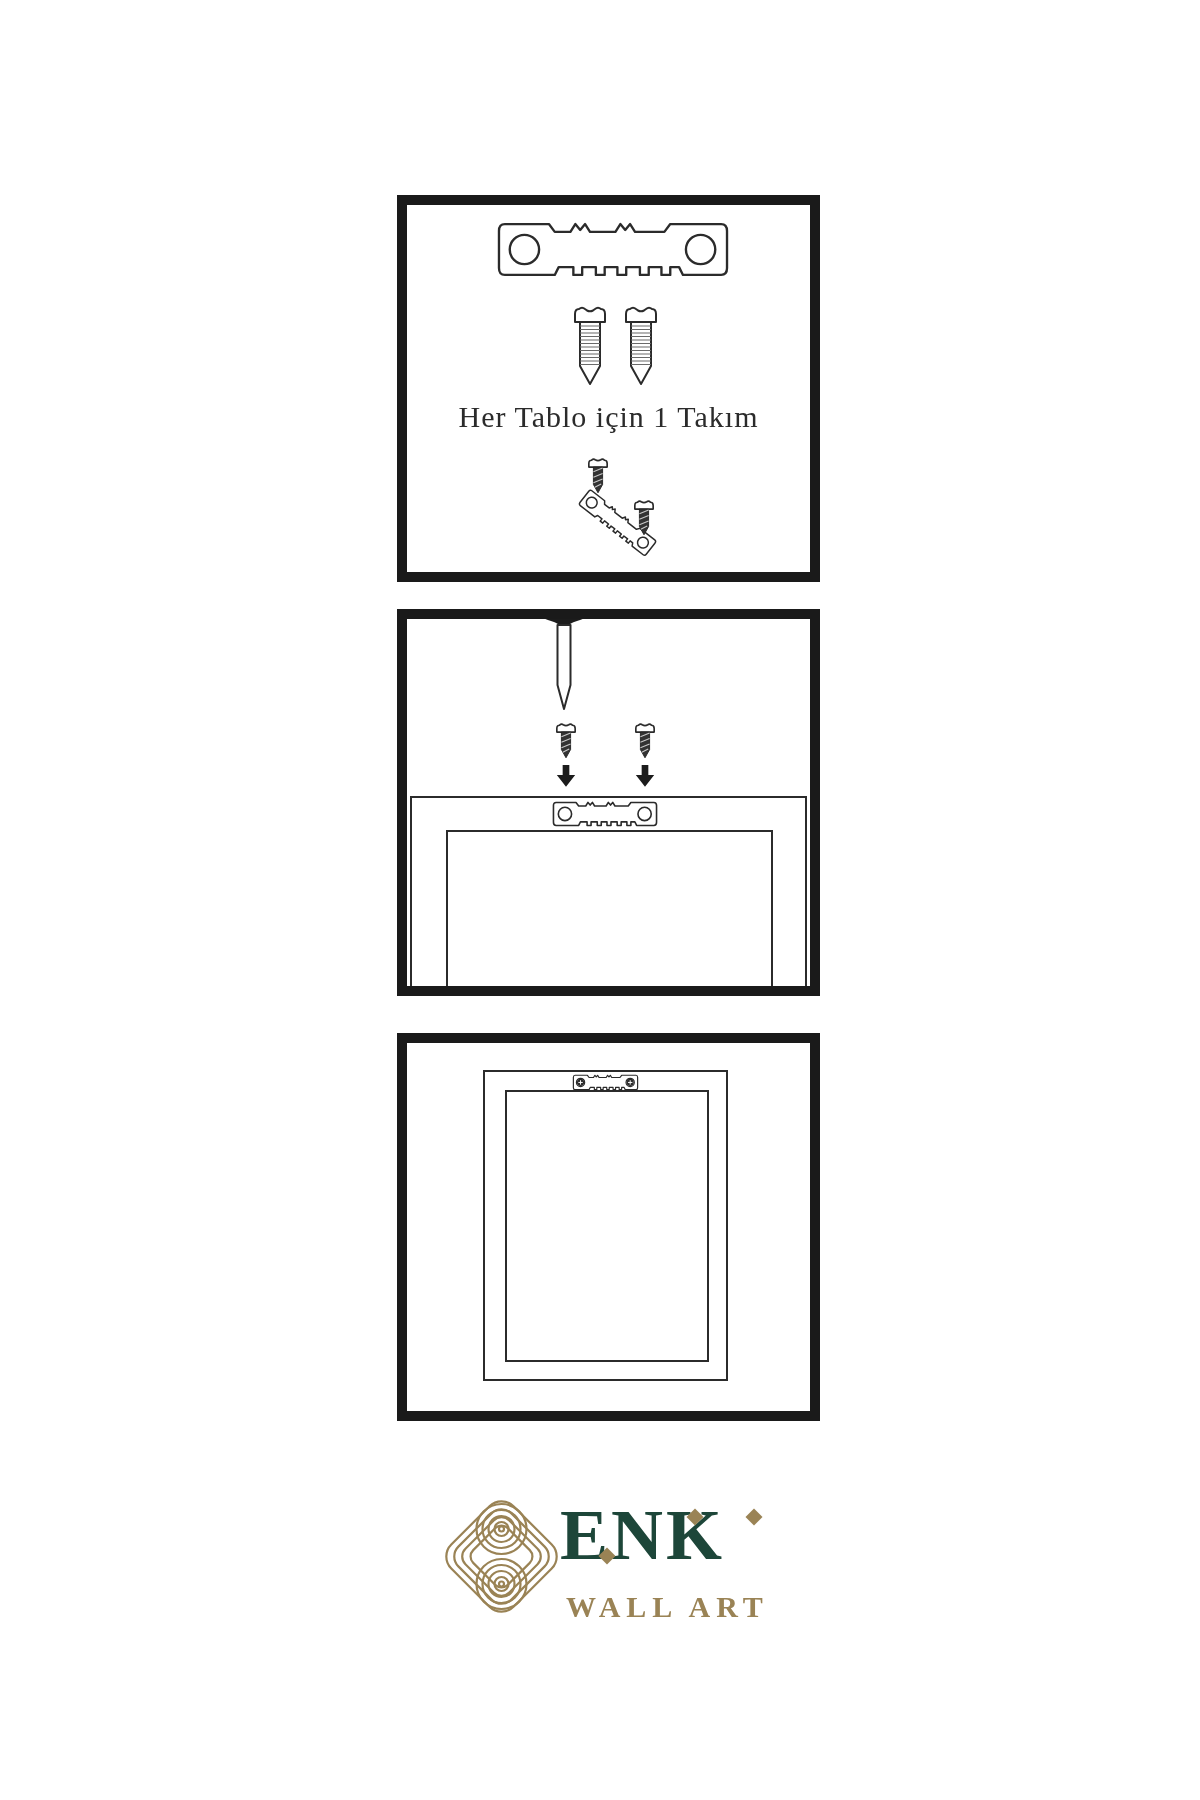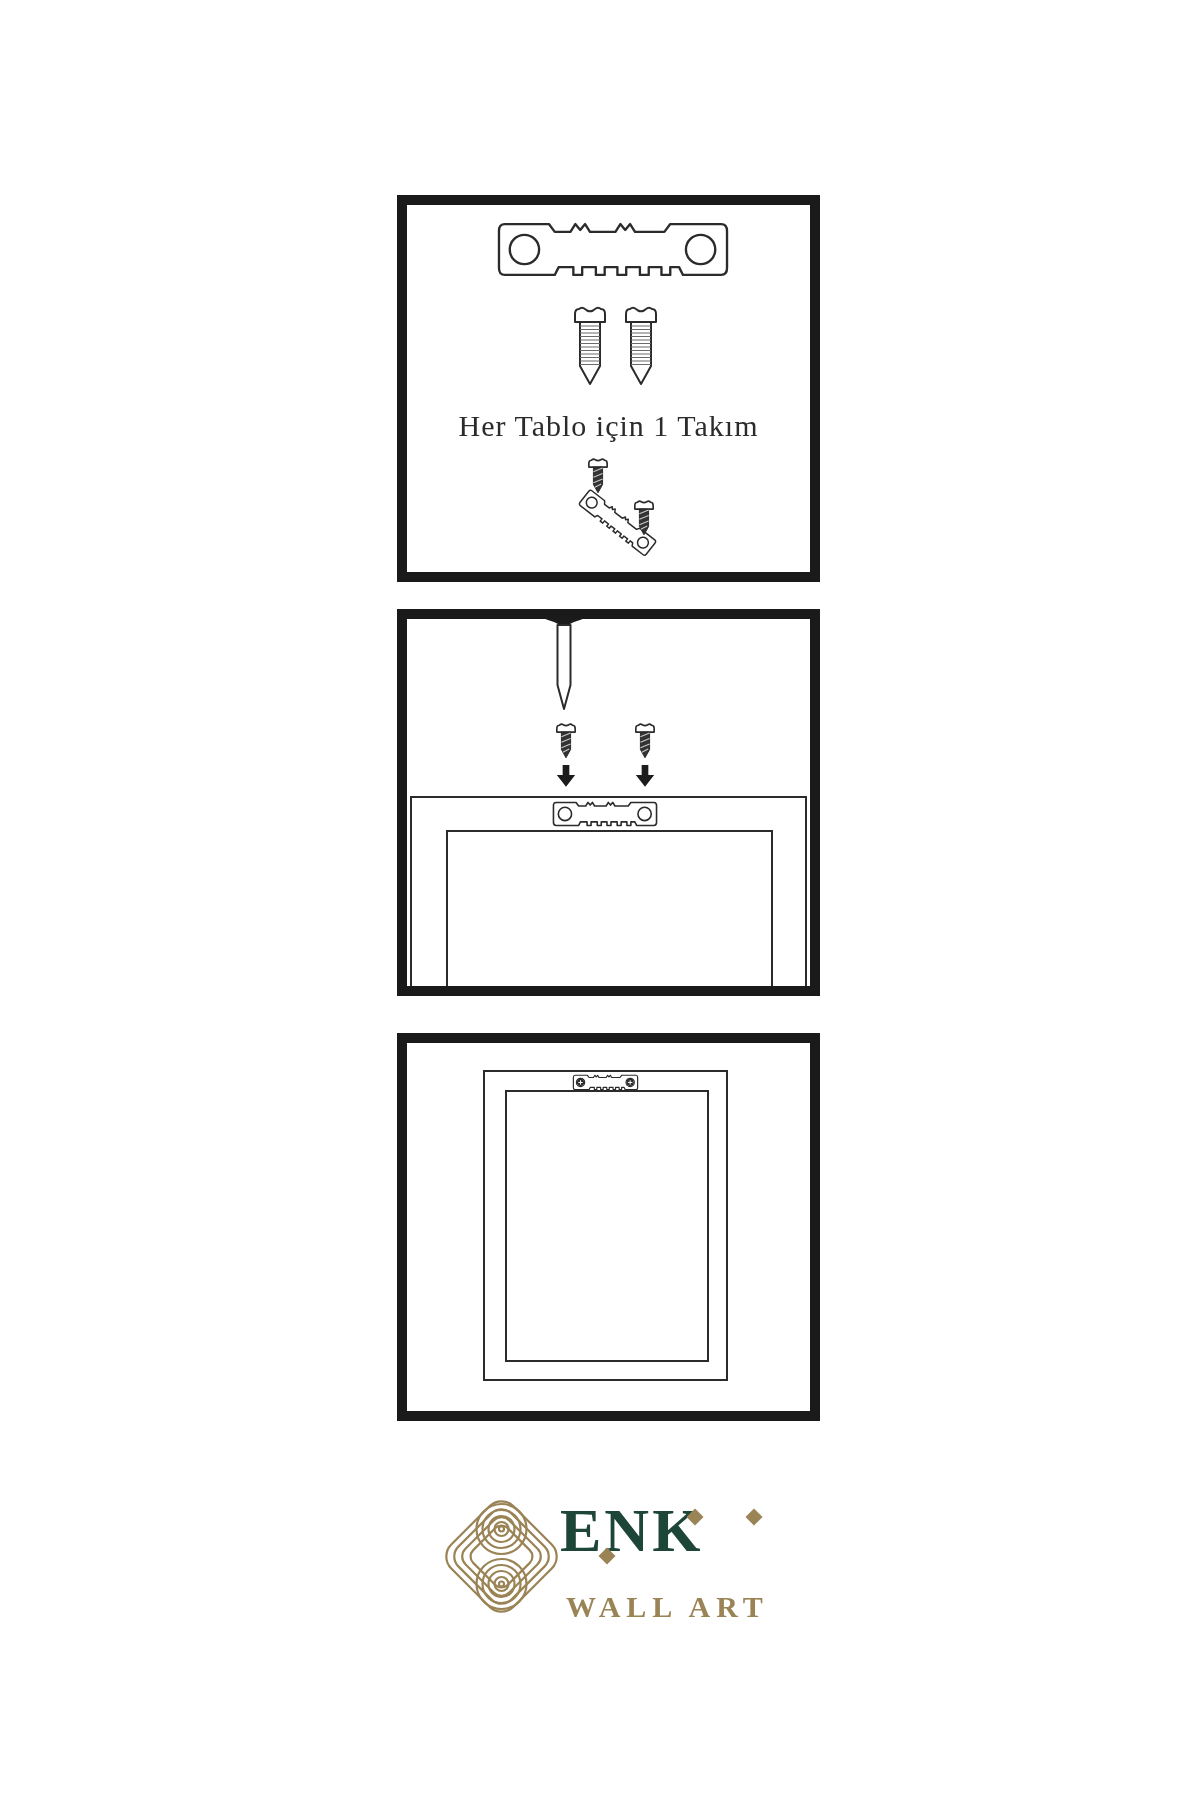--- a/index.html
+++ b/index.html
@@ -4,21 +4,21 @@
 <style>
   html,body{margin:0;padding:0;background:#ffffff;}
   .page{position:relative;width:1200px;height:1800px;background:#ffffff;overflow:hidden;
         font-family:"Liberation Serif", serif;}
   .panel{position:absolute;left:397px;width:423px;border:10px solid #1a1a1a;background:#ffffff;box-sizing:border-box;}
   .panel .inner{position:absolute;inset:0;overflow:visible;}
   .caption{position:absolute;left:0;right:0;text-align:center;color:#2b2b2b;
            font-size:30px;letter-spacing:1px;white-space:nowrap;}
   .framebox{position:absolute;border:2px solid #2b2b2b;box-sizing:border-box;background:#ffffff;}
   .framebox.cut{border-bottom:none;}
-  .brand-name{position:absolute;color:#1d4639;font-weight:bold;font-size:62px;line-height:1;letter-spacing:3px;white-space:nowrap;}
+  .brand-name{position:absolute;color:#1d4639;font-weight:bold;font-size:72px;line-height:1;letter-spacing:3px;white-space:nowrap;}
   .brand-tagline{position:absolute;color:#9a8355;font-weight:bold;font-size:30px;line-height:1;letter-spacing:6px;white-space:nowrap;}
   .diamond{position:absolute;width:12px;height:12px;background:#9a8355;transform:rotate(45deg);}
   svg.icon{position:absolute;overflow:visible;}
 </style>
 </head>
 <body>
 
 <svg width="0" height="0" style="position:absolute" aria-hidden="true">
   <defs>
     <g id="hanger-shape">
@@ -54,21 +54,21 @@
         <use href="#hanger-shape" fill="#ffffff" stroke="#2b2b2b" stroke-width="2.4" stroke-linejoin="round"></use>
       </svg>
 
       <svg class="icon" style="left:166px;top:101px;" width="34" height="82" viewBox="0 0 34 82">
         <use href="#screw-shape" fill="#ffffff" stroke="#2b2b2b" stroke-width="2" stroke-linejoin="round"></use>
       </svg>
       <svg class="icon" style="left:217px;top:101px;" width="34" height="82" viewBox="0 0 34 82">
         <use href="#screw-shape" fill="#ffffff" stroke="#2b2b2b" stroke-width="2" stroke-linejoin="round"></use>
       </svg>
 
-      <div class="caption" style="top:204px;">Her Tablo için 1 Takım</div>
+      <div class="caption" style="top:195px;">Her Tablo için 1 Takım</div>
 
       <svg class="icon" style="left:180px;top:252px;" width="22" height="38.5" viewBox="0 0 24 42">
         <use href="#screw-dark-shape" fill="#ffffff" stroke="#2b2b2b" stroke-width="1.8" stroke-linejoin="round"></use>
       </svg>
       <svg class="icon" style="left:168px;top:308px;transform:rotate(38deg);" width="85" height="19.5" viewBox="0 0 235 54">
         <use href="#hanger-shape" fill="#ffffff" stroke="#2b2b2b" stroke-width="4.1" stroke-linejoin="round"></use>
       </svg>
       <svg class="icon" style="left:226px;top:294px;" width="22" height="38.5" viewBox="0 0 24 42">
         <use href="#screw-dark-shape" fill="#ffffff" stroke="#2b2b2b" stroke-width="1.8" stroke-linejoin="round"></use>
       </svg>

